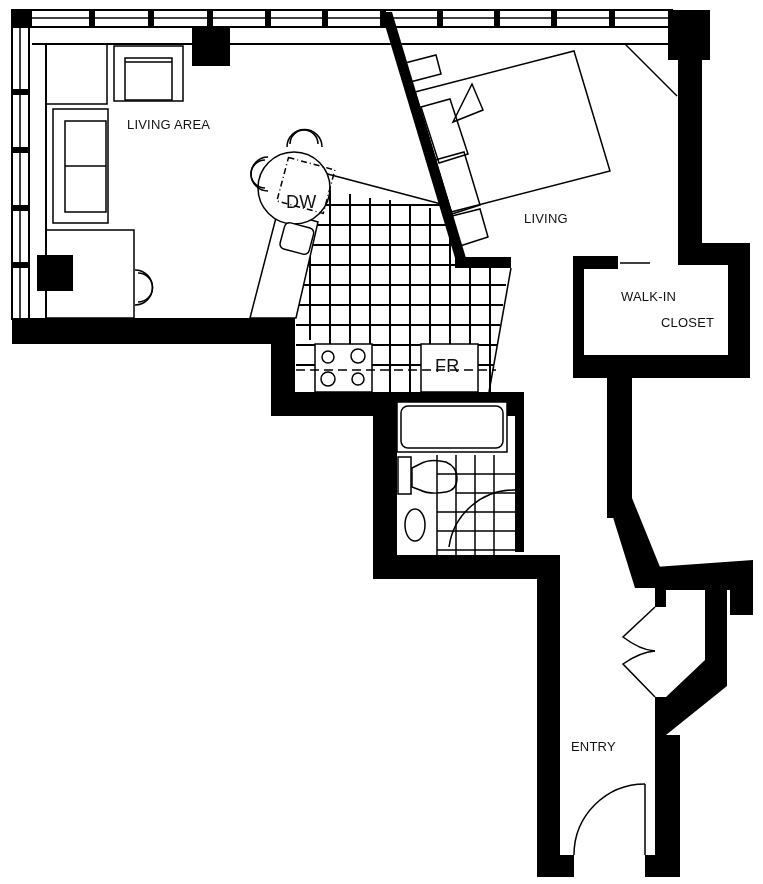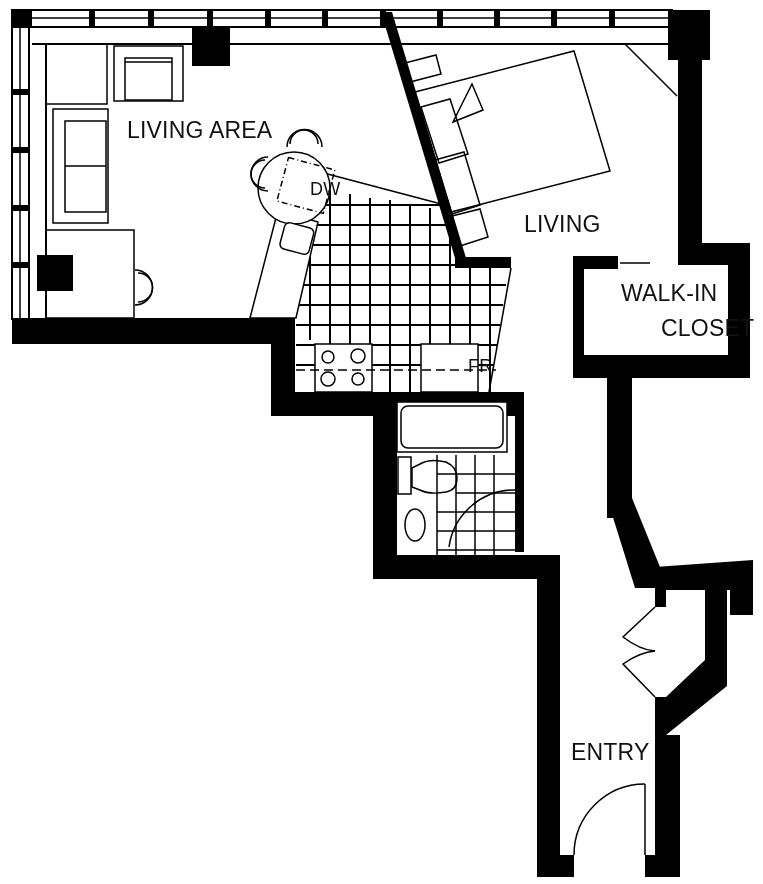--- a/index.html
+++ b/index.html
@@ -1,18 +1,18 @@
 <!DOCTYPE html>
 <html><head>
 <meta charset="utf-8">
 <style>
   html, body { margin:0; padding:0; background:#ffffff; }
   body { width:763px; height:884px; position:relative; overflow:hidden; font-family:"Liberation Sans", sans-serif; }
   svg { position:absolute; left:0; top:0; }
-  .label { position:absolute; font-family:"Liberation Sans", sans-serif; font-size:23px; color:#111; white-space:nowrap; letter-spacing:0.2px; }
+  .label { position:absolute; font-family:"Liberation Sans", sans-serif; font-size:13px; color:#111; white-space:nowrap; letter-spacing:0.2px; }
   .small { font-size:18px; }
 </style>
 </head>
 <body>
 
 <svg width="763" height="884" viewBox="0 0 763 884">
 
   <g stroke="#000" fill="none">
     <rect x="12" y="10" width="660" height="17" stroke-width="2"></rect>
     <line x1="32" y1="18" x2="672" y2="18" stroke-width="1.5"></line>
@@ -179,17 +179,17 @@
   <g stroke="#000" fill="none" stroke-width="1.5">
     <line x1="645" y1="784" x2="645" y2="855"></line>
     <path d="M 574 855 A 71 71 0 0 1 645 784"></path>
     <path d="M 655 607 L 623 637 Q 640 650 655 651"></path>
     <path d="M 655 697 L 623 664 Q 640 652 655 651"></path>
   </g>
 </svg>
 
 <div class="label" style="left:127px; top:117px;">LIVING AREA</div>
 <div class="label" style="left:524px; top:211px;">LIVING</div>
-<div class="label" style="left:621px; top:280px;text-align:right;">WALK-IN</div>
+<div class="label" style="left:621px; top:289px;text-align:right;">WALK-IN</div>
 <div class="label" style="left:621px; top:315px;margin-left:40px;">CLOSET</div>
 <div class="label" style="left:571px; top:739px;text-align:center;">ENTRY</div>
-<div class="label small" style="left:286px; top:179px;margin-left:24px;">DW</div>
-<div class="label small" style="left:435px; top:356px;margin-left:33px;">FR</div>
+<div class="label small" style="left:286px; top:192px;">DW</div>
+<div class="label small" style="left:435px; top:356px;">FR</div>
 
 </body></html>

